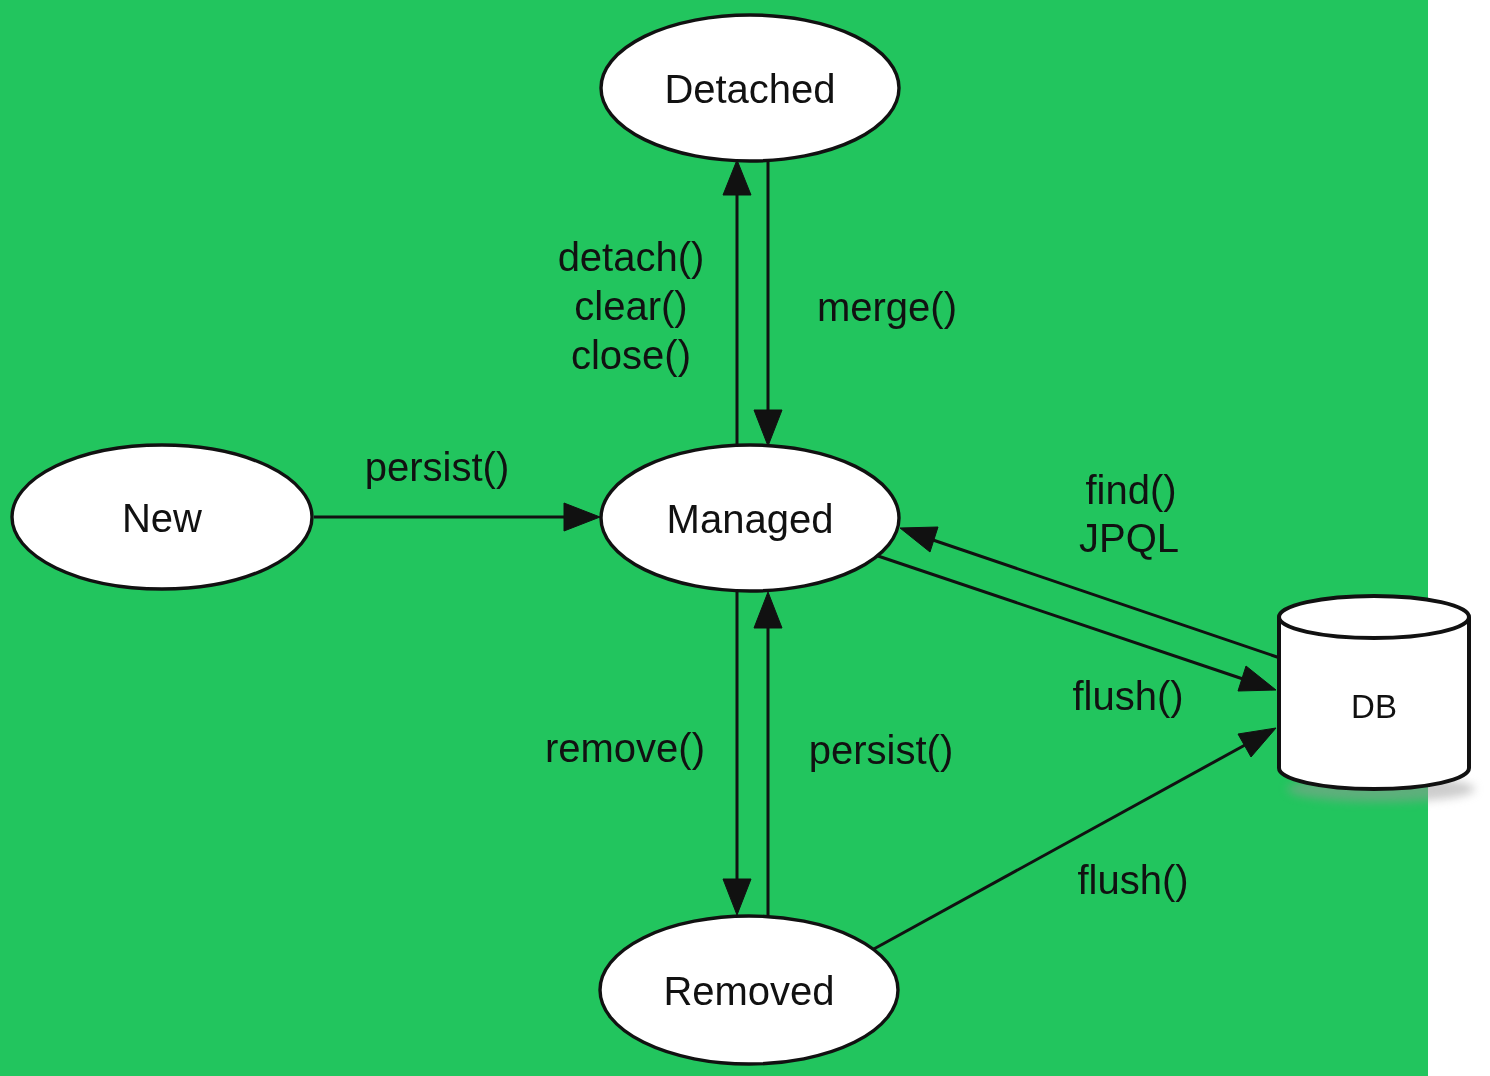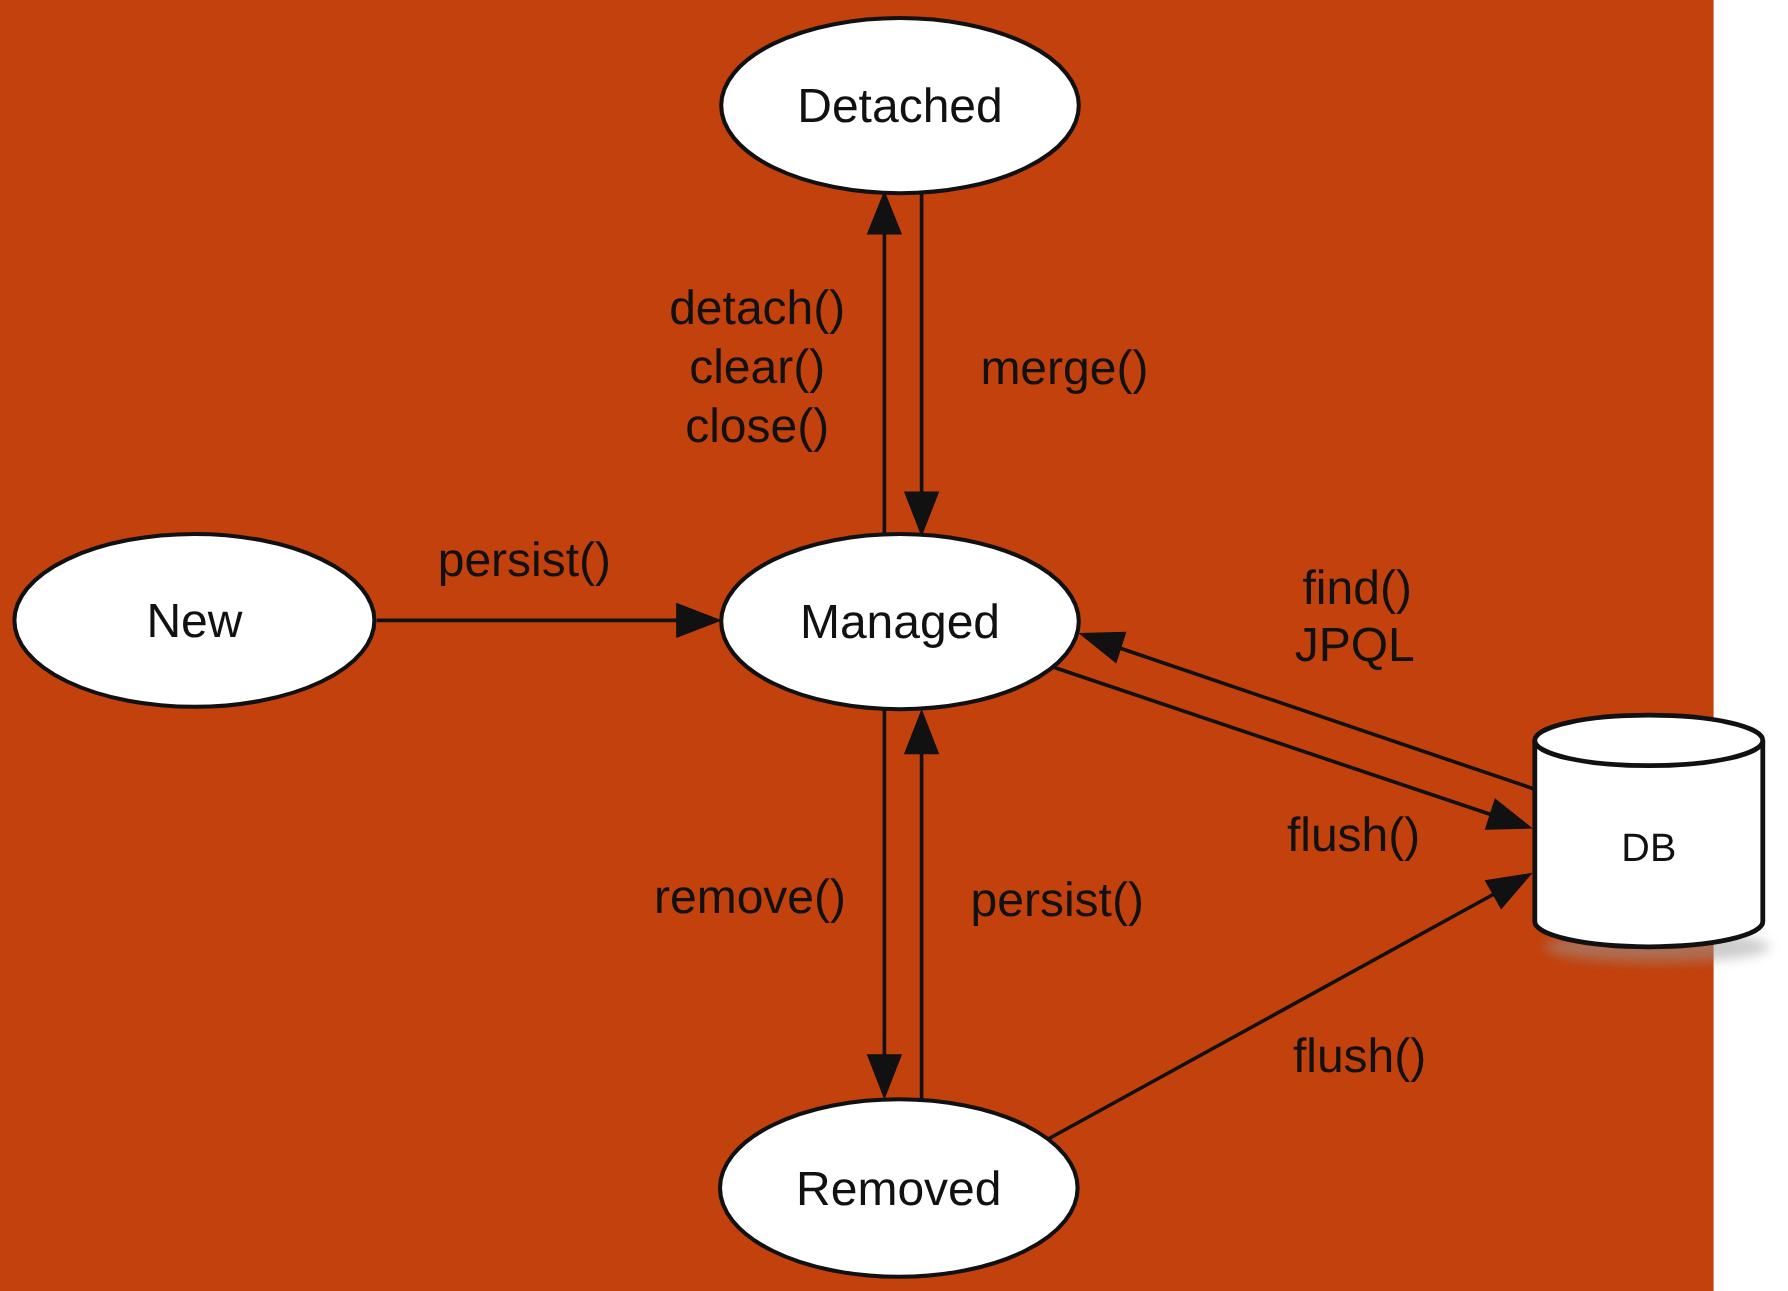--- a/index.html
+++ b/index.html
@@ -7,21 +7,21 @@
     padding: 0;
     background: #ffffff;
     width: 1490px;
     height: 1076px;
     overflow: hidden;
   }
   .canvas-wrap {
     position: relative;
     width: 1428px;
     height: 1076px;
-    background: #c2410c;
+    background: #22c55e;
   }
   svg text {
     font-family: "Liberation Sans", sans-serif;
     font-size: 40px;
     fill: #111111;
   }
   svg text.db-label {
     font-size: 33px;
   }
   .node-ellipse {

